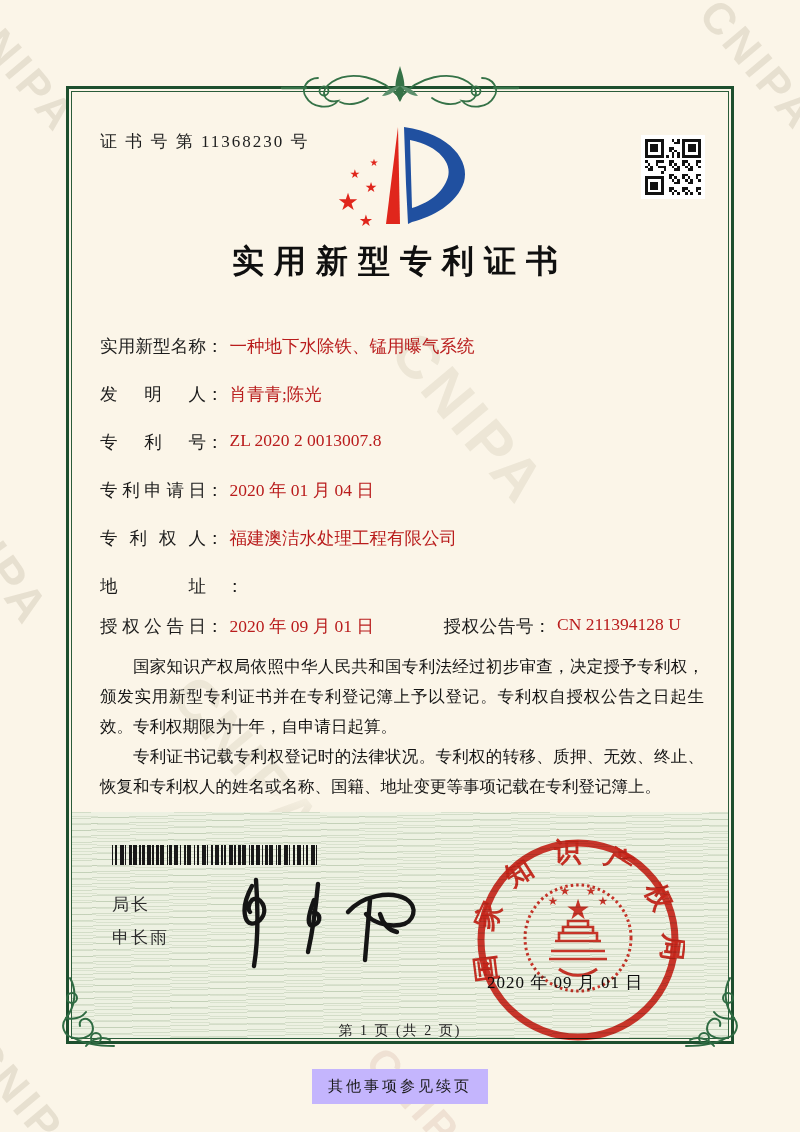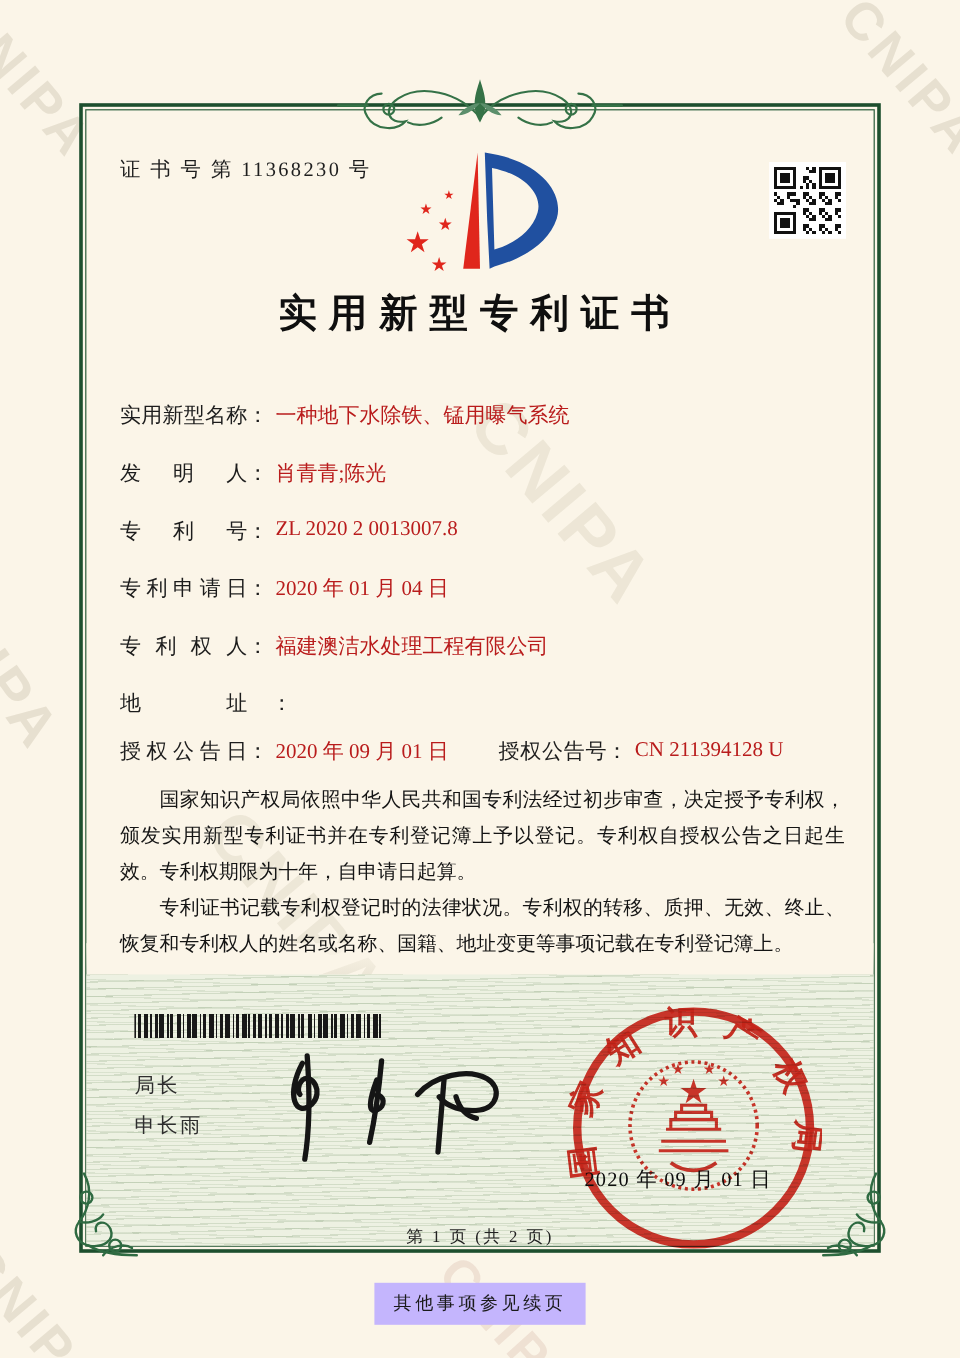--- a/index.html
+++ b/index.html
@@ -56,21 +56,21 @@
   .fields { position:absolute; left:100px; top:334px; width:586px; z-index:3; }
   .row { display:flex; align-items:flex-start; margin-bottom:24px; font-size:17.5px; }
   .lab {
     display:inline-block; width:106px; text-align:justify; text-align-last:justify;
     color:#1c1c1c; flex:none;
   }
   .colon { flex:none; color:#1c1c1c; }
   .val { margin-left:6px; color:#b91c1c; }
   .val.addr { max-width:448px; line-height:1.5; }
   .row.last { margin-bottom:0; }
-  .pair2 { display:flex; margin-left:14px; }
+  .pair2 { display:flex; margin-left:42px; }
   
   .paras {
     position:absolute; left:100px; top:652px; width:604px; z-index:3;
     font-size:16.5px; line-height:1.82; text-align:justify; color:#141414;
   }
   .paras p { text-indent:2em; }
   
   .barcode { position:absolute; left:112px; top:845px; width:208px; height:20px; z-index:3; }
   .barcode svg { width:100%; height:100%; display:block; }
   .signer {

